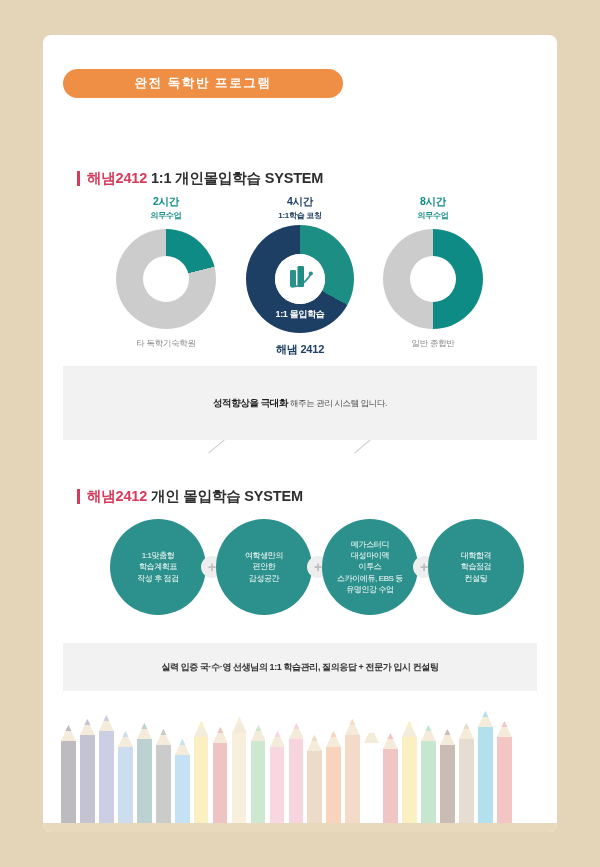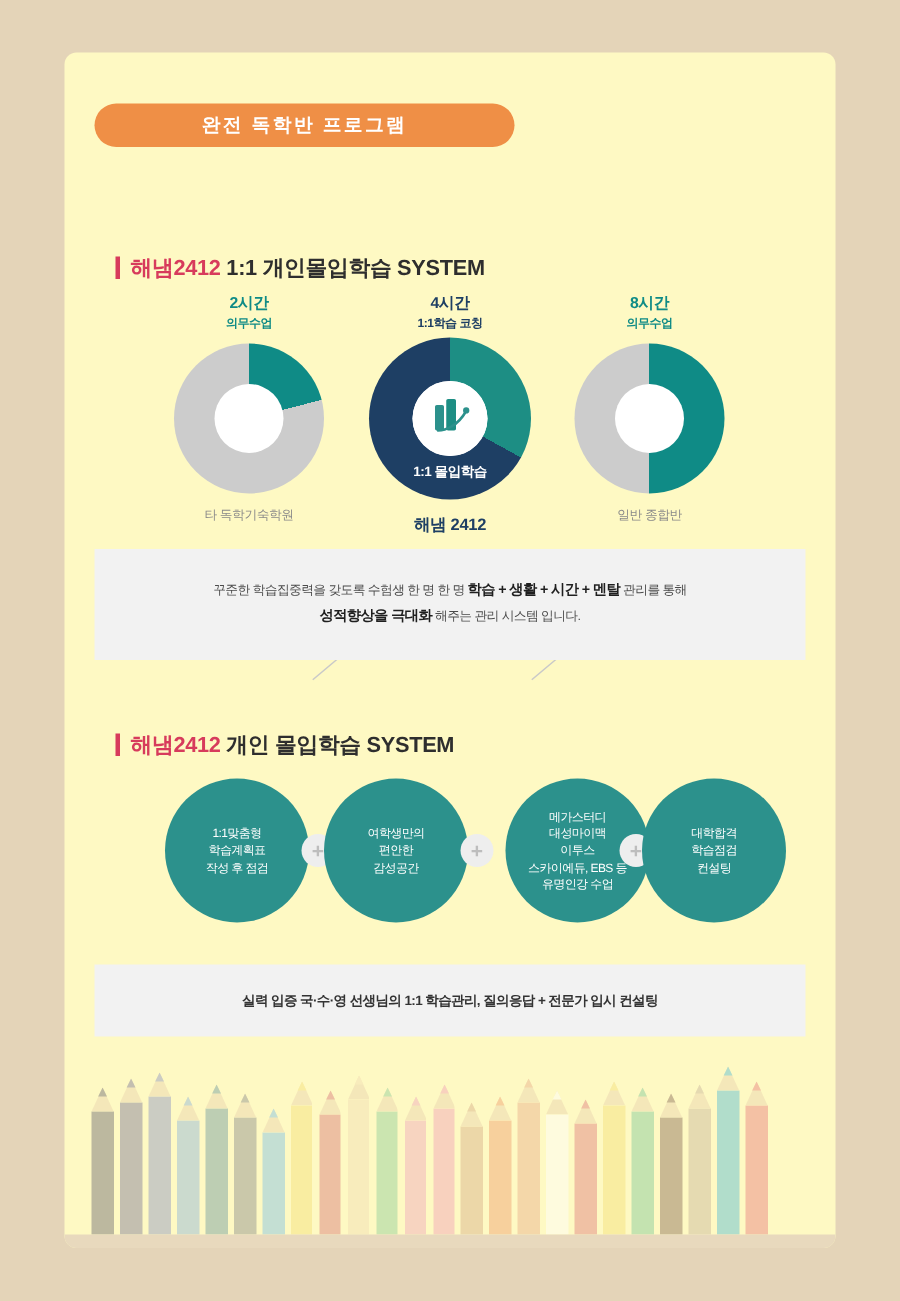--- a/index.html
+++ b/index.html
@@ -13,21 +13,21 @@
     position: relative;
   }
 
   
   #card {
     position: absolute;
     left: 43px;
     top: 35px;
     width: 514px;
     height: 797px;
-    background: #fef9c3;
+    background: #ffffff;
     border-radius: 8px;
     overflow: hidden;
   }
 
   
   #pill-wrap {
     position: absolute;
     left: 20px;
     top: 34px;
     width: 280px;
@@ -221,21 +221,21 @@
   .circ-text {
     color: #ffffff;
     font-size: 8px;
     line-height: 1.42;
     letter-spacing: -0.4px;
     padding: 0 5px;
     white-space: pre-line;
   }
   #circ-0 { left: 47px; }
   #circ-1 { left: 153px; }
-  #circ-2 { left: 274px; }
+  #circ-2 { left: 259px; }
   #circ-3 { left: 365px; }
 
   .plus {
     position: absolute;
     top: 37px;
     width: 22px;
     height: 22px;
     border-radius: 50%;
     background: #eeeeee;
     display: flex;
@@ -343,21 +343,20 @@
       </div>
       <div class="donut" id="donut-2" style="background: conic-gradient(rgb(15, 139, 134) 0%, rgb(15, 139, 134) 50%, rgb(204, 204, 204) 50%, rgb(204, 204, 204) 100%);"></div>
       <div class="dn-caption">일반 종합반</div>
     </div>
 
     <span class="slash" id="slash-0"></span>
     <span class="slash" id="slash-1"></span>
   </div>
 
   <div id="note1">
-      <div class="note-line"><span>꾸준한 학습집중력을 갖도록 수험생 한 명 한 명 </span><span class="bb">학습 + 생활 + 시간 + 멘탈</span><span> 관리를 통해</span></div>
       <div class="note-line"><span class="bb">성적향상을 극대화</span><span> 해주는 관리 시스템 입니다.</span></div>
     </div>
 
   <div id="sec2-head" class="sec-head">
     <span class="sec-bar" style="background: rgb(215, 59, 92);"></span>
     <span class="sec-text">
       <span class="hl">해냄2412</span>
       <span class="bold">개인 몰입학습 SYSTEM</span>
     </span>
   </div>

